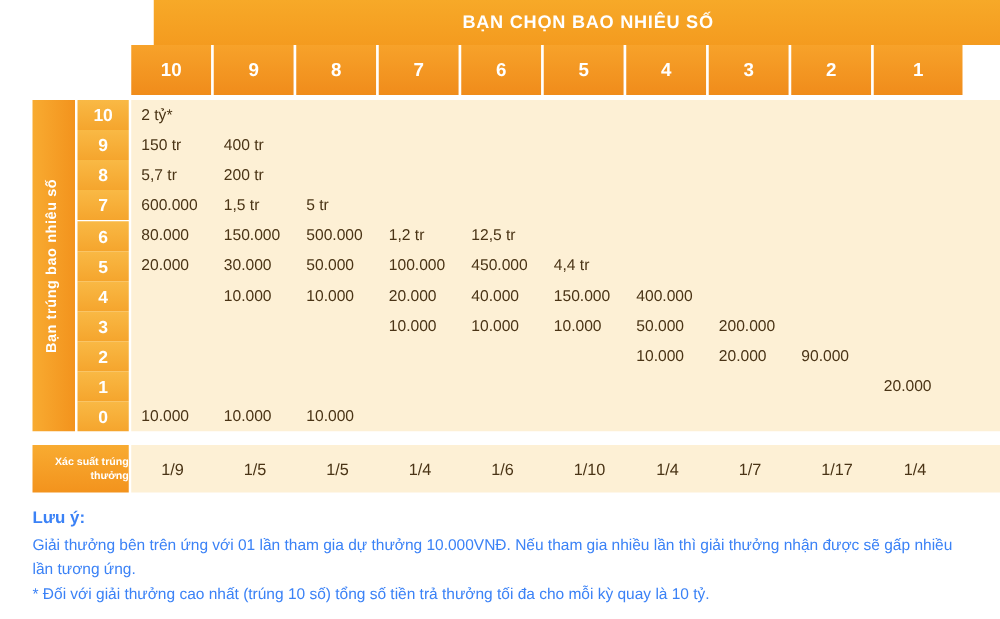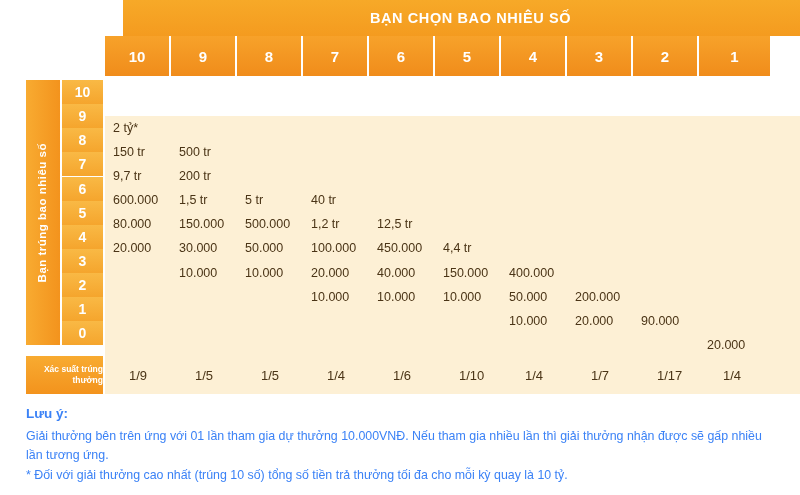--- a/index.html
+++ b/index.html
@@ -107,21 +107,20 @@
   }
 
   
   .grid {
     position: absolute;
     left: 105px;
     top: 80px;
     width: 695px;
     height: 265px;
     background: #fdf0d5;
-    margin-top: 36px;
   }
   .grid-row {
     display: flex;
     height: 24.09px;
   }
   .cell {
     flex: 0 0 66px;
     font-size: 12.5px;
     color: #4a3416;
     display: flex;
@@ -236,48 +235,47 @@
       <div class="cell"></div>
       <div class="cell"></div>
       <div class="cell"></div>
       <div class="cell"></div>
       <div class="cell"></div>
       <div class="cell"></div>
     </div>
 
     <div class="grid-row">
       <div class="cell">150 tr</div>
-      <div class="cell">500 tr</div>
-      <div class="cell"></div>
-      <div class="cell"></div>
-      <div class="cell"></div>
-      <div class="cell"></div>
-      <div class="cell"></div>
-      <div class="cell"></div>
-      <div class="cell"></div>
-      <div class="cell"></div>
-    </div>
-
-    <div class="grid-row">
-      <div class="cell">9,7 tr</div>
+      <div class="cell">400 tr</div>
+      <div class="cell"></div>
+      <div class="cell"></div>
+      <div class="cell"></div>
+      <div class="cell"></div>
+      <div class="cell"></div>
+      <div class="cell"></div>
+      <div class="cell"></div>
+      <div class="cell"></div>
+    </div>
+
+    <div class="grid-row">
+      <div class="cell">5,7 tr</div>
       <div class="cell">200 tr</div>
       <div class="cell"></div>
       <div class="cell"></div>
       <div class="cell"></div>
       <div class="cell"></div>
       <div class="cell"></div>
       <div class="cell"></div>
       <div class="cell"></div>
     </div>
 
     <div class="grid-row">
       <div class="cell">600.000</div>
       <div class="cell">1,5 tr</div>
       <div class="cell">5 tr</div>
-      <div class="cell">40 tr</div>
       <div class="cell"></div>
       <div class="cell"></div>
       <div class="cell"></div>
       <div class="cell"></div>
       <div class="cell"></div>
       <div class="cell"></div>
     </div>
 
     <div class="grid-row">
       <div class="cell">80.000</div>

